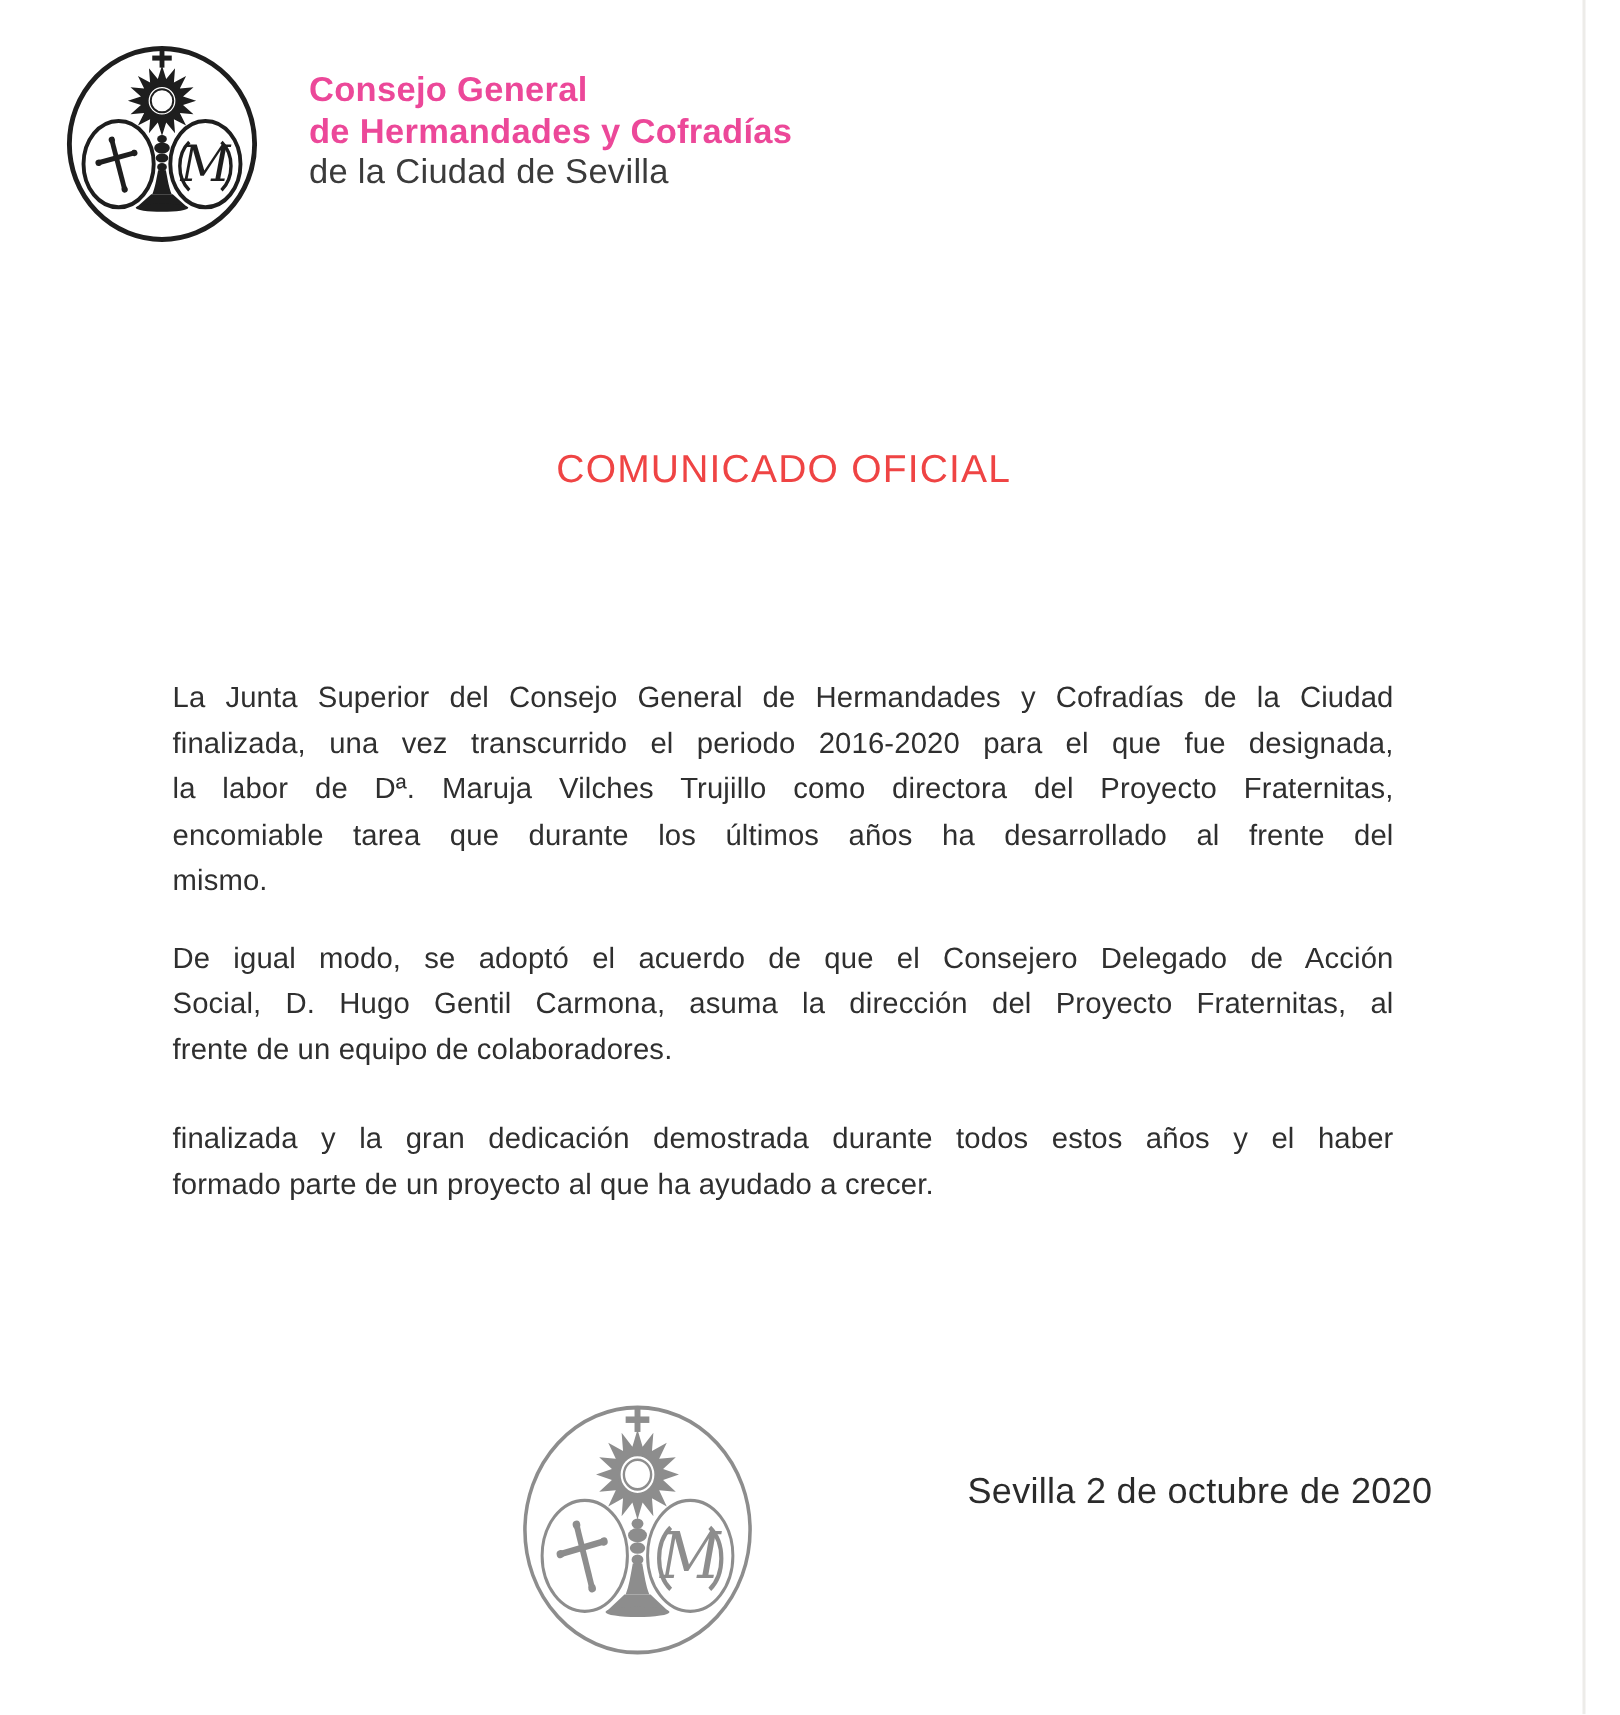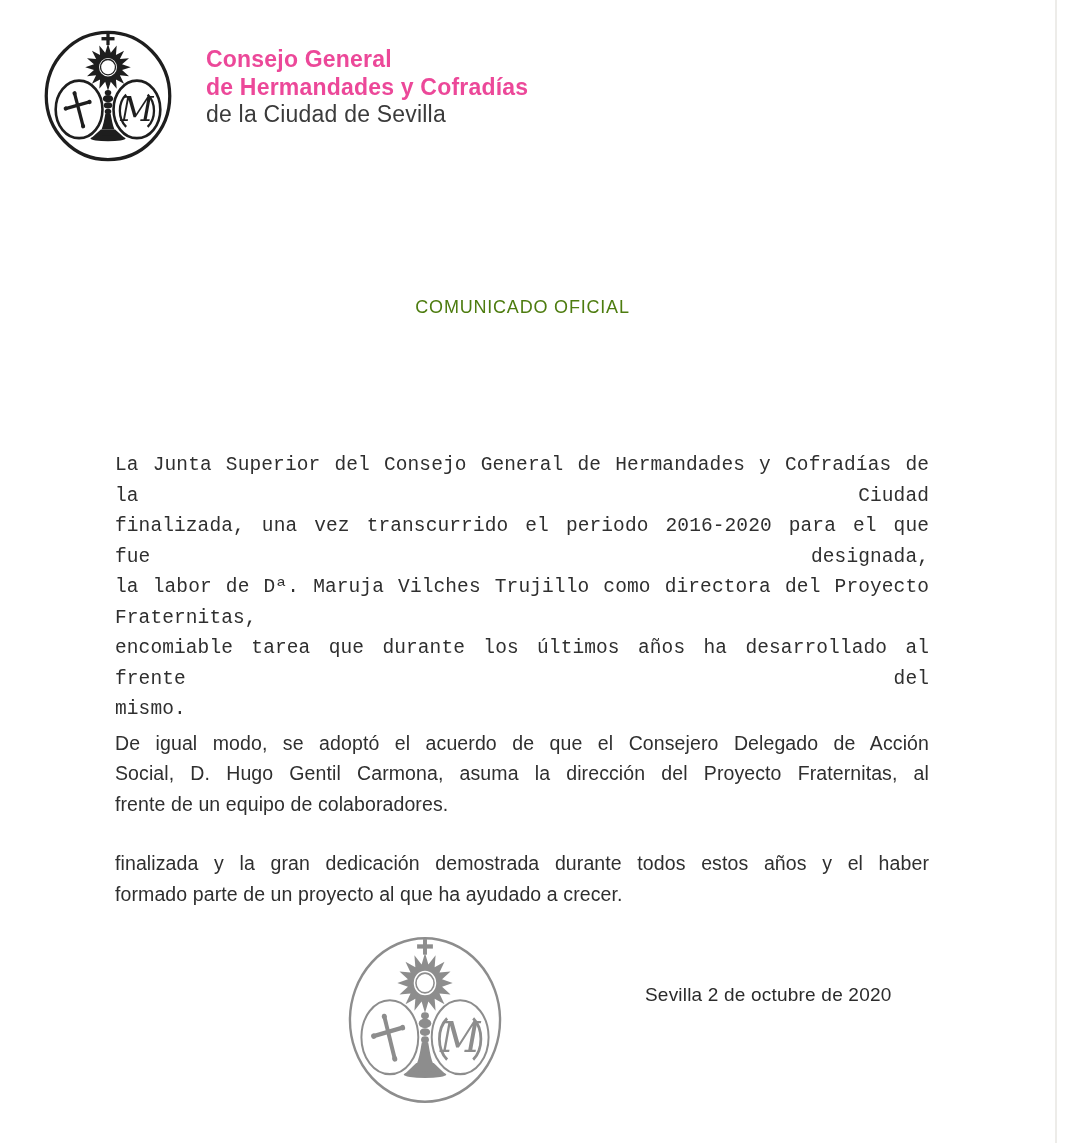--- a/index.html
+++ b/index.html
@@ -16,38 +16,38 @@
   
   .logo-box { position:absolute; left:43px; top:29px; width:130px; height:134px; }
   .org-name {
     position:absolute; left:206px; top:46px;
     font-size:23px; line-height:27.5px; letter-spacing:0.2px; color:#3b3b3b;
   }
   .org-line.bold { font-weight:bold; color:#ec4899; }
   
   .doc-title {
     position:absolute; left:115px; top:297px; width:815px; margin:0;
-    text-align:center; font-size:18px; font-weight:400;
-    letter-spacing:0.8px; color:#4d7c0f;
+    text-align:center; font-size:26px; font-weight:400;
+    letter-spacing:0.8px; color:#ef4444;
   }
   
   .body-text {
     position:absolute; left:115px; top:450px; width:814px;
     font-size:19.5px; line-height:30.5px; color:#2f2f2f; letter-spacing:0.1px;
   }
   .para { margin:0; }
-  .para:nth-child(1) { margin-bottom:3px;font-family:Liberation Mono, monospace; }
+  .para:nth-child(1) { margin-bottom:21px; }
   .para:nth-child(2) { margin-bottom:29px; }
   .jline { text-align:justify; text-align-last:justify; white-space:normal; }
   .jline.last { text-align-last:auto; }
   
   .seal-box { position:absolute; left:346px; top:934px; width:158px; height:172px; }
   .dateline {
     position:absolute; left:645px; top:980px;
-    font-size:19px; line-height:30px; color:#2b2b2b; letter-spacing:0.2px;
+    font-size:24px; line-height:30px; color:#2b2b2b; letter-spacing:0.2px;
   }
   
   .emblem { display:block; width:100%; height:100%; }
   .emblem .outer { fill:#ffffff; stroke:currentColor; stroke-width:5; }
   .emblem .rays,
   .emblem .topcross rect,
   .emblem .stem ellipse,
   .emblem .stem path,
   .emblem .crossarm rect,
   .emblem .crossarm circle { fill:currentColor; }

